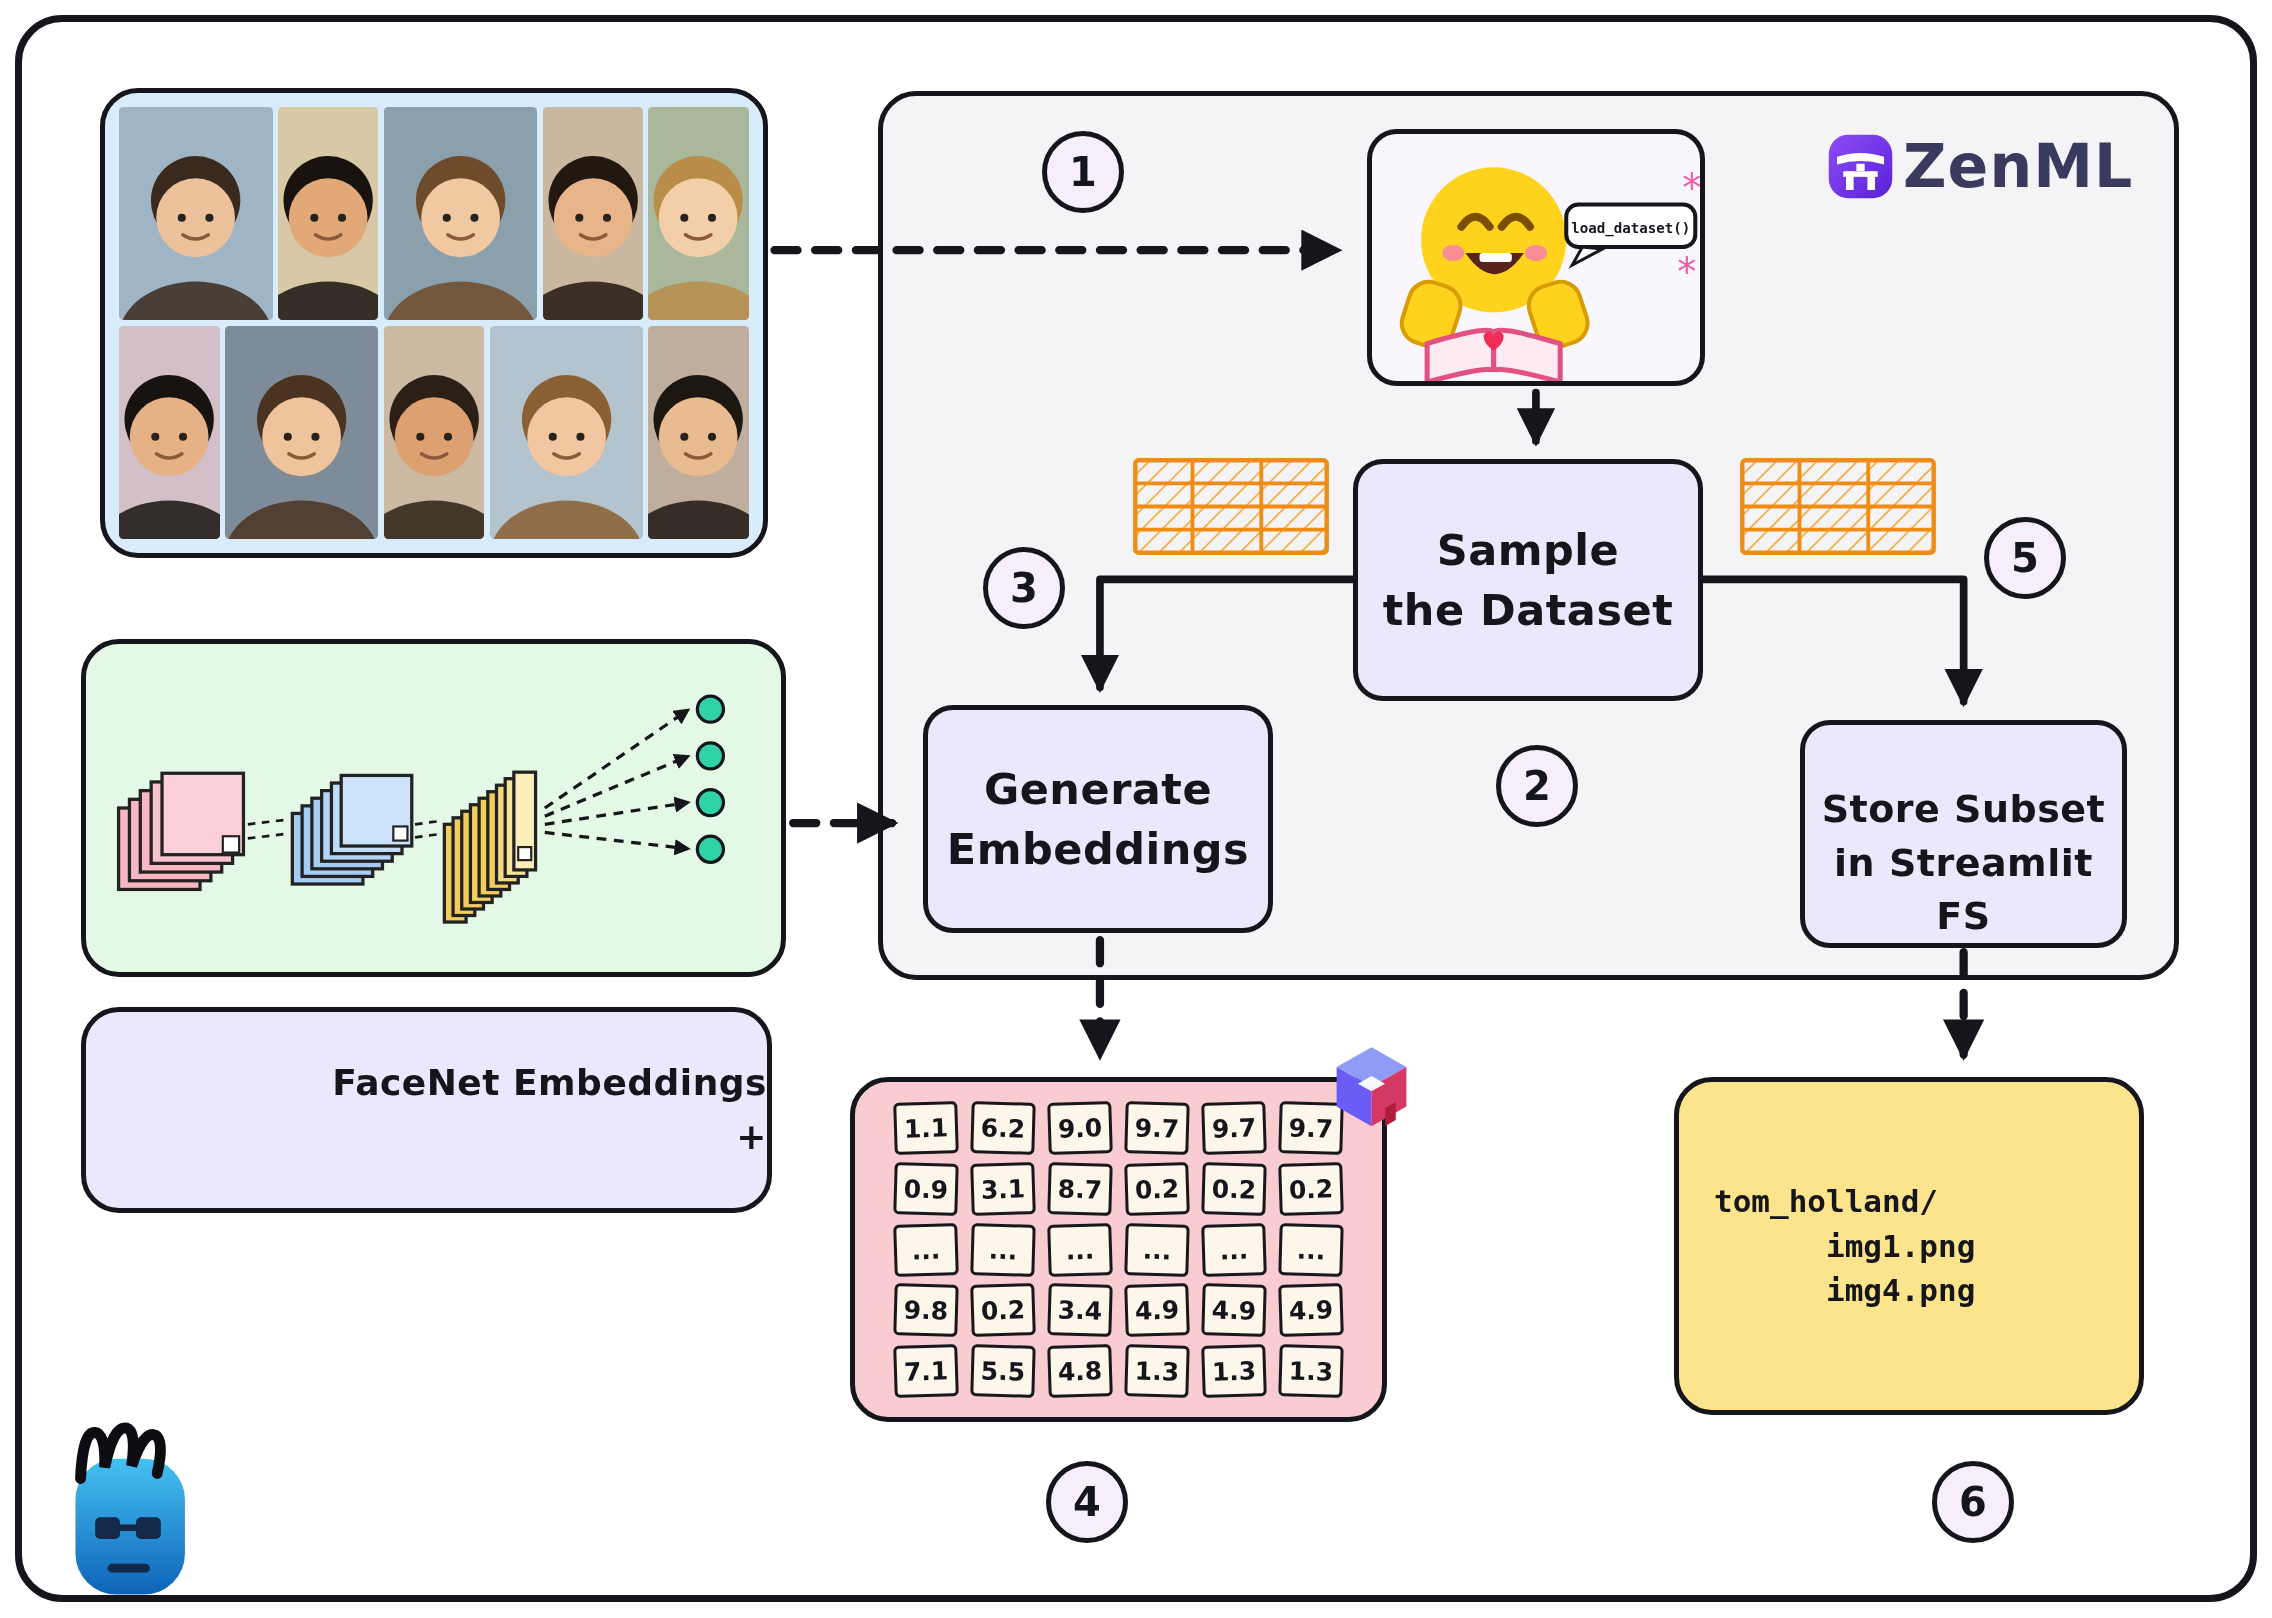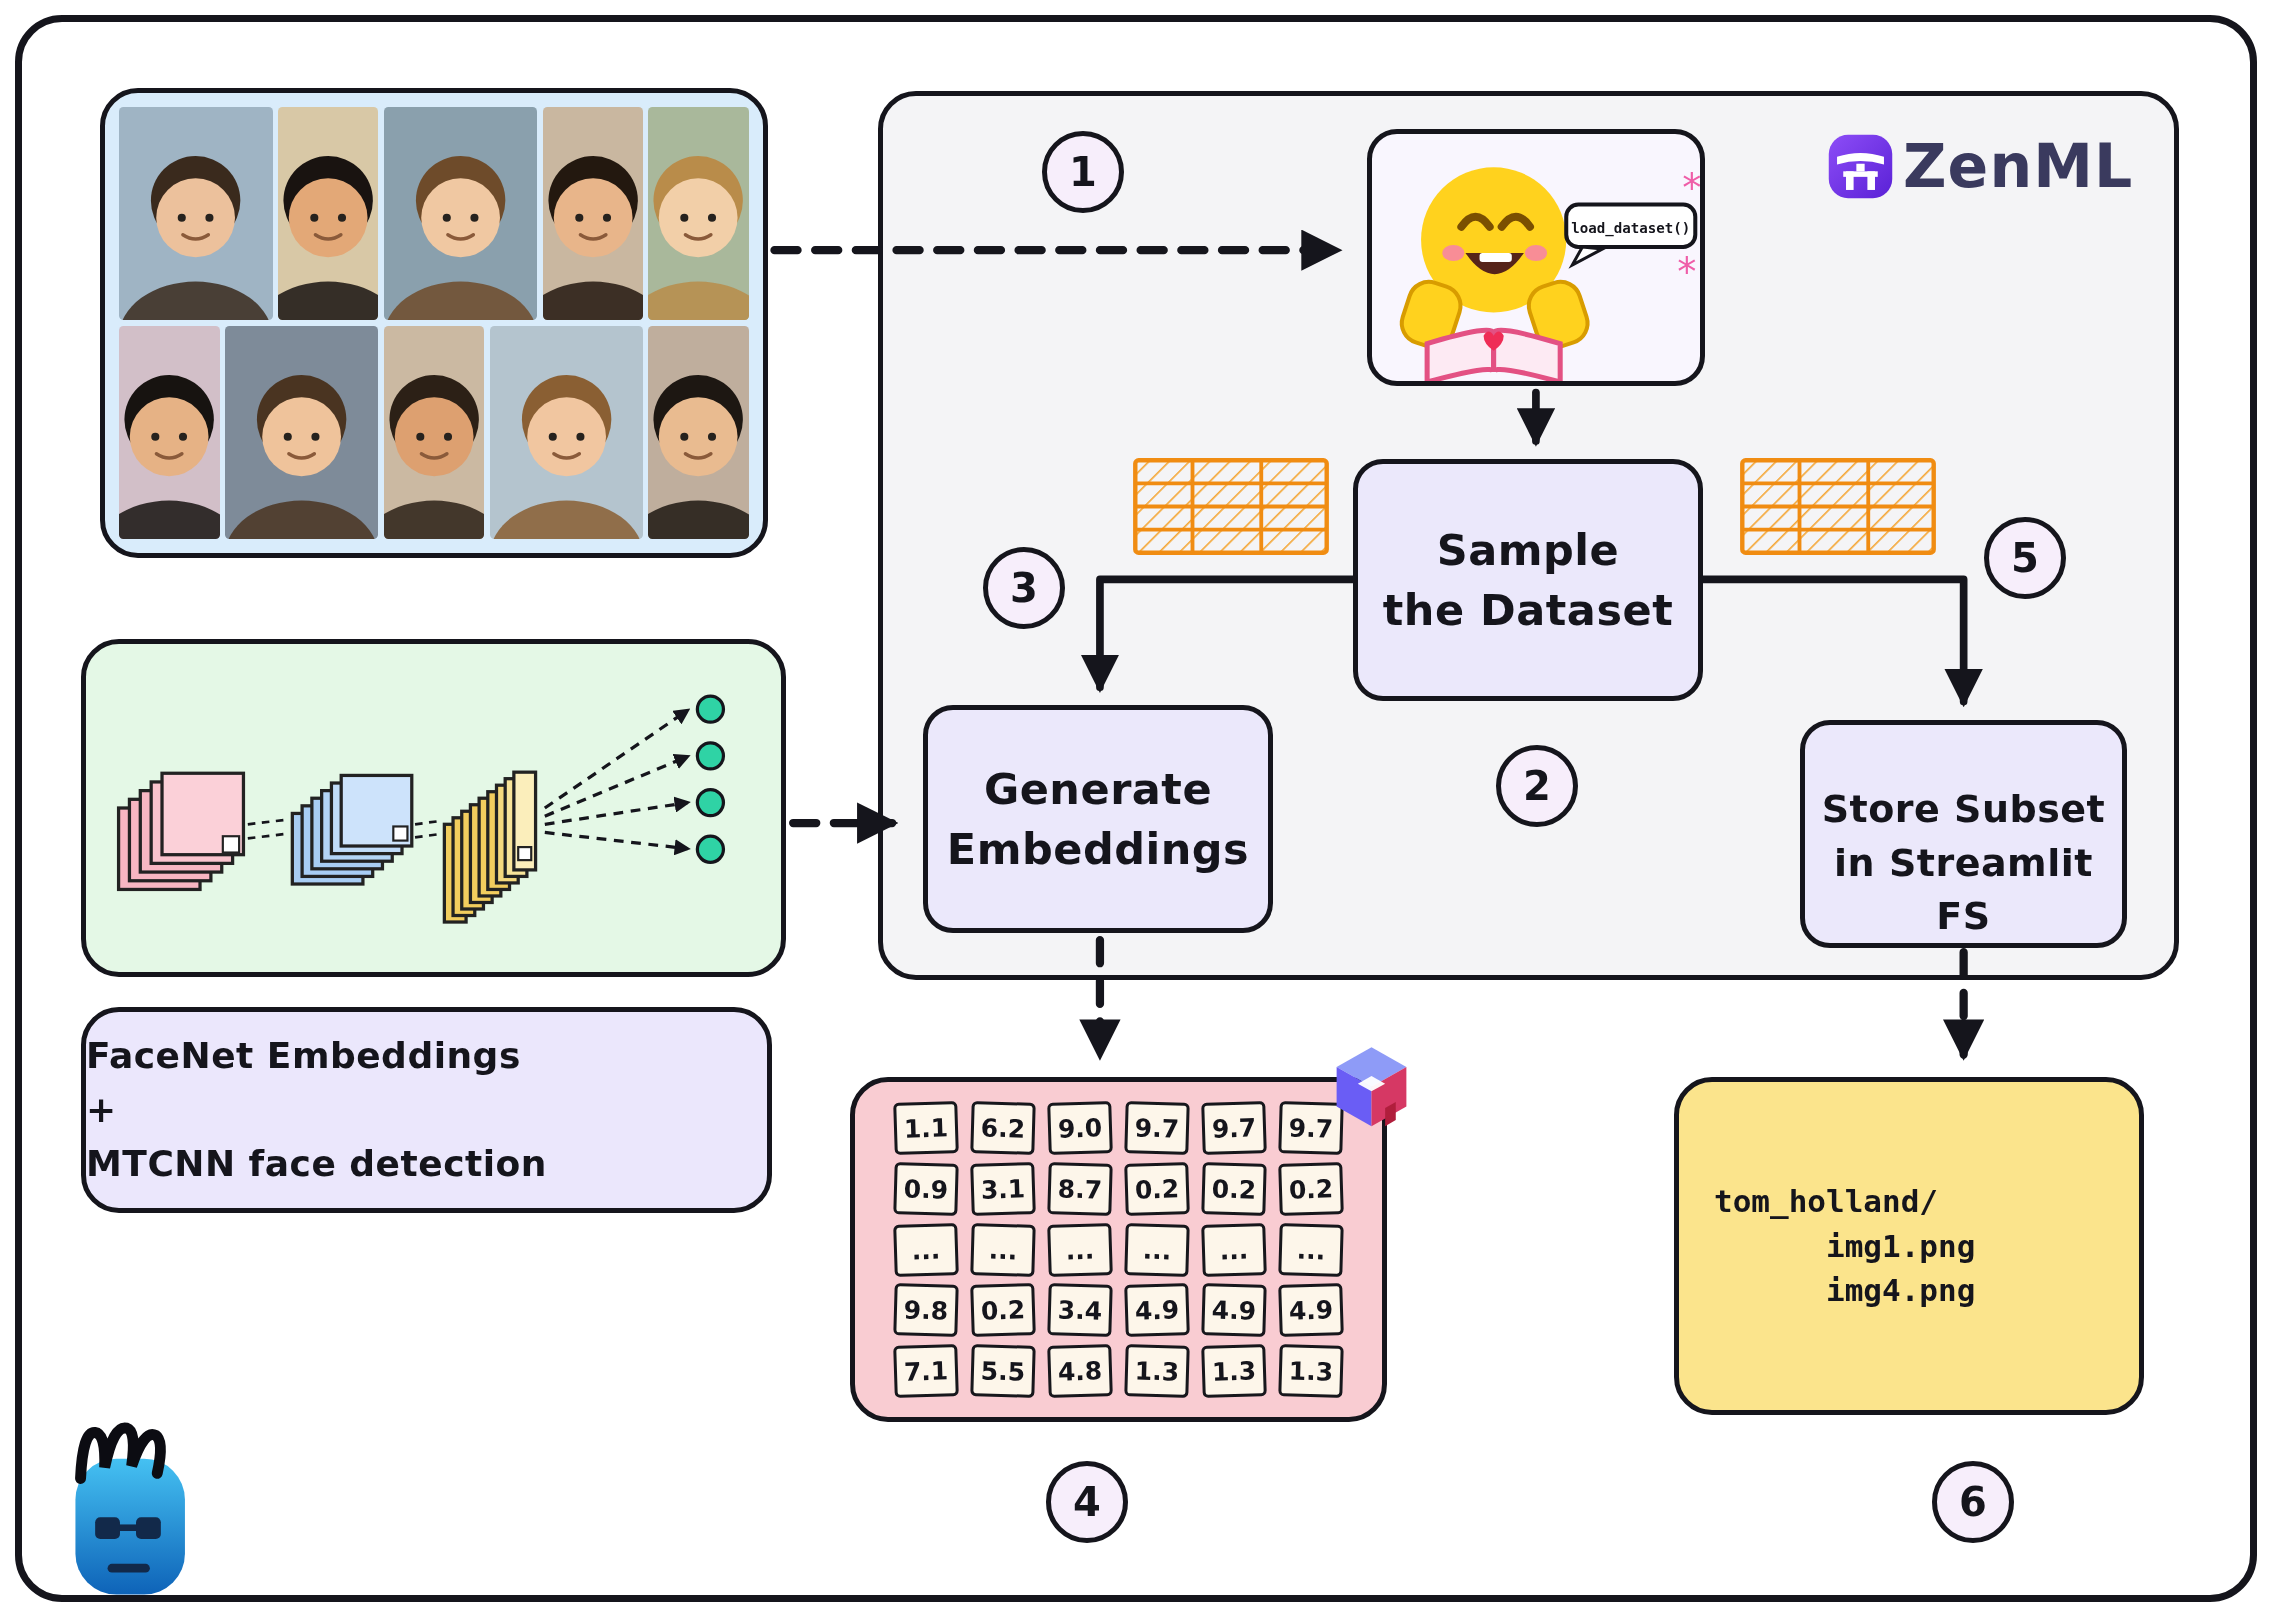--- a/index.html
+++ b/index.html
@@ -10,21 +10,21 @@
          border:7.1px solid #15151c;border-radius:47px;background:#ffffff;}
   .panel{position:absolute;border:5.5px solid #15151c;border-radius:38px;}
 
   
   .collage{left:100px;top:88px;width:668px;height:470px;background:#d9ecfb;overflow:hidden;}
   .collage-grid{position:absolute;left:14.3px;top:14.3px;right:14.3px;bottom:14.3px;display:grid;
       grid-template-columns:repeat(12,1fr);grid-template-rows:repeat(4,1fr);gap:5.5px;}
   .tile{border-radius:4.4px;overflow:hidden;}
   .cnn{left:81px;top:639px;width:705px;height:338px;background:#e4f8e6;}
   .note{left:81px;top:1007px;width:691px;height:206px;background:#ebe7fc;
-        display:flex;flex-direction:column;align-items:flex-start;justify-content:center;}
+        display:flex;flex-direction:column;align-items:flex-end;justify-content:center;}
   .note-line{font-size:36px;font-weight:700;line-height:1.5;letter-spacing:0.5px;}
   .mascot{position:absolute;left:55px;top:1408px;width:146px;height:192px;}
 
   
   .pipeline{left:878px;top:91px;width:1301px;height:889px;background:#f4f4f6;}
   .zenml{position:absolute;left:1826px;top:131px;display:flex;align-items:center;gap:8px;z-index:6;}
   .zenml-text{font-size:60px;font-weight:800;color:#3a3a5e;letter-spacing:1.1px;}
 
   .stepbox{position:absolute;background:#ebe8fb;border:5px solid #15151c;border-radius:30px;
       display:flex;flex-direction:column;align-items:center;justify-content:center;z-index:4;}
@@ -215,21 +215,20 @@
         <circle cx="1150" cy="204" r="24" fill="#2fd3a5"></circle>
         <circle cx="1150" cy="290" r="24" fill="#2fd3a5"></circle>
         <circle cx="1150" cy="376" r="24" fill="#2fd3a5"></circle>
       </g>
     </svg>
   </div>
 
   <div class="panel note">
     <div class="note-line">FaceNet Embeddings</div>
     <div class="note-line">+</div>
-    <div class="note-line">MTCNN face detection</div>
   </div>
 
   <svg class="mascot" viewBox="0 0 200 260">
     <defs>
       <linearGradient id="blob" x1="0" y1="0" x2="0" y2="1">
         <stop offset="0" stop-color="#45c1f2"></stop>
           <stop offset="1" stop-color="#0e63b8"></stop>
       </linearGradient>
     </defs>
     <rect x="28" y="68" width="150" height="186" rx="56" fill="url(#blob)"></rect>

